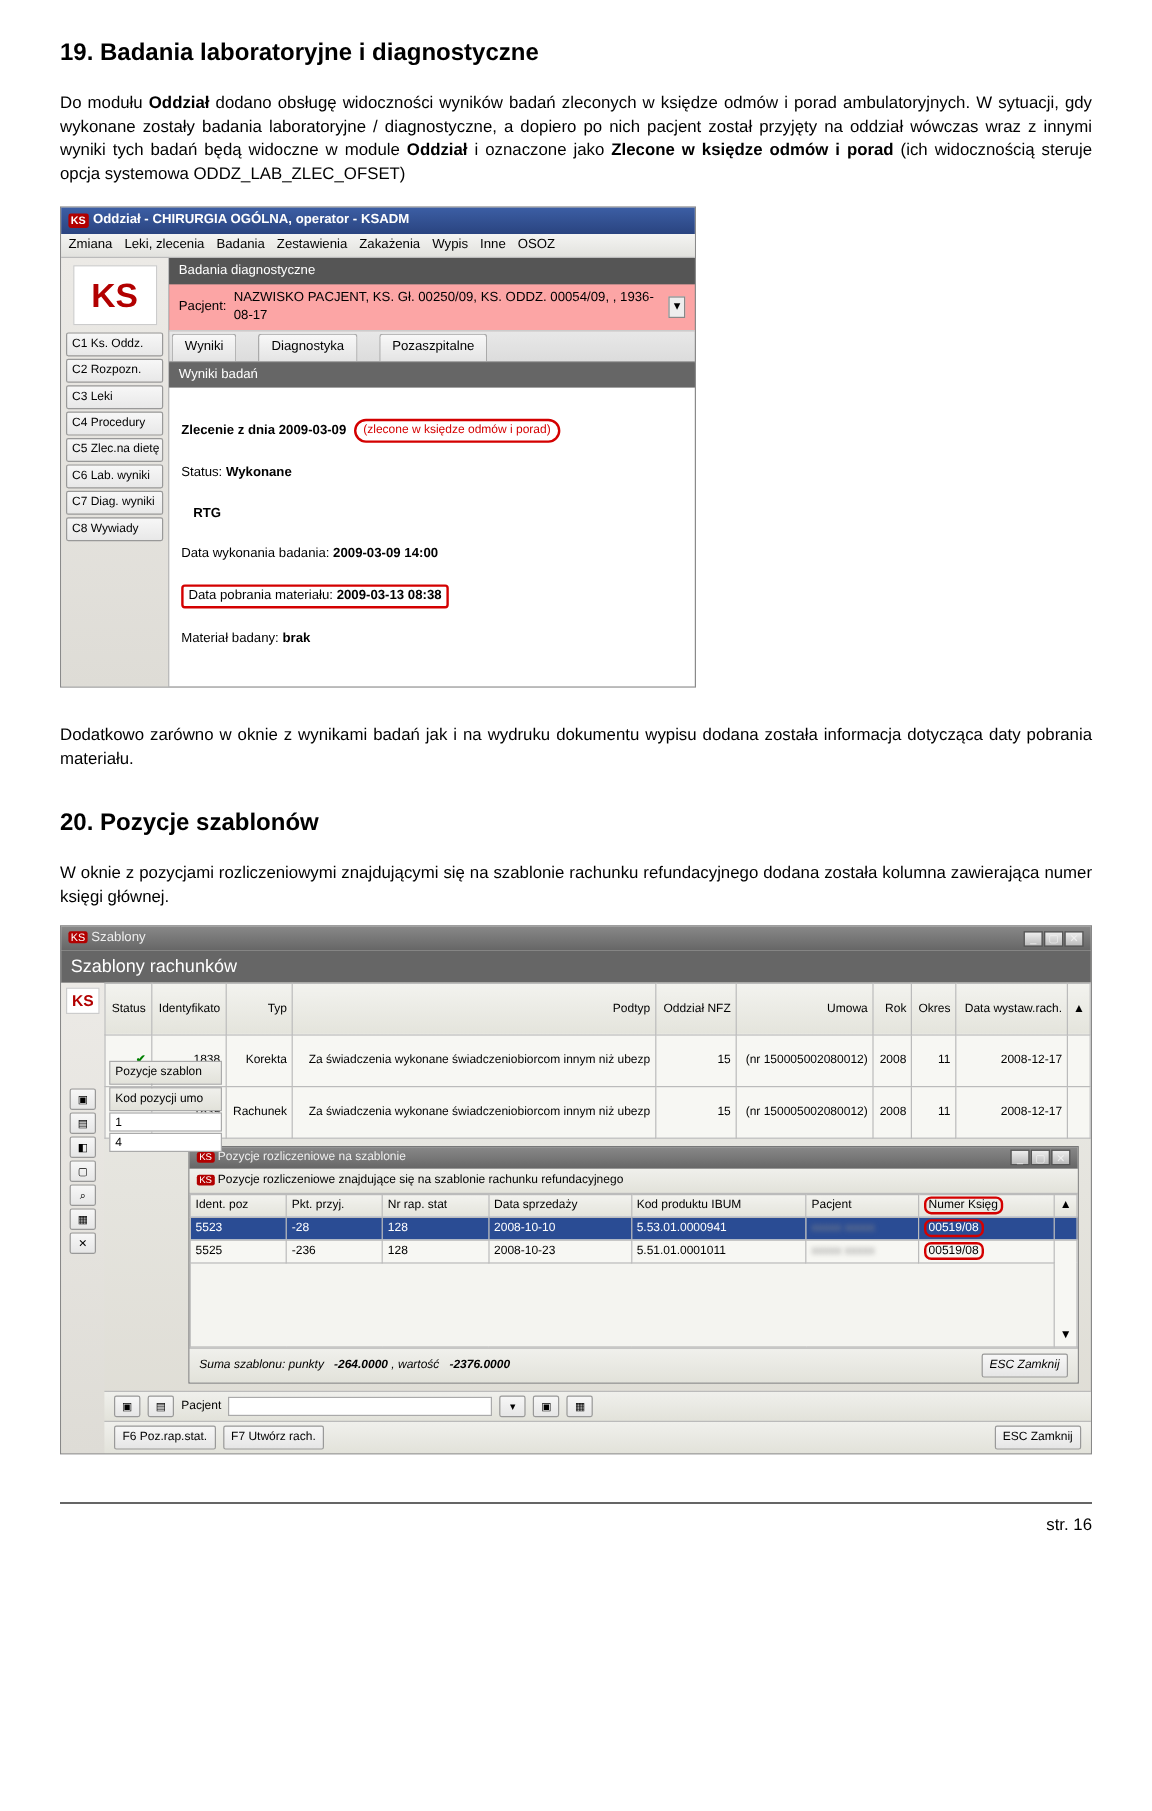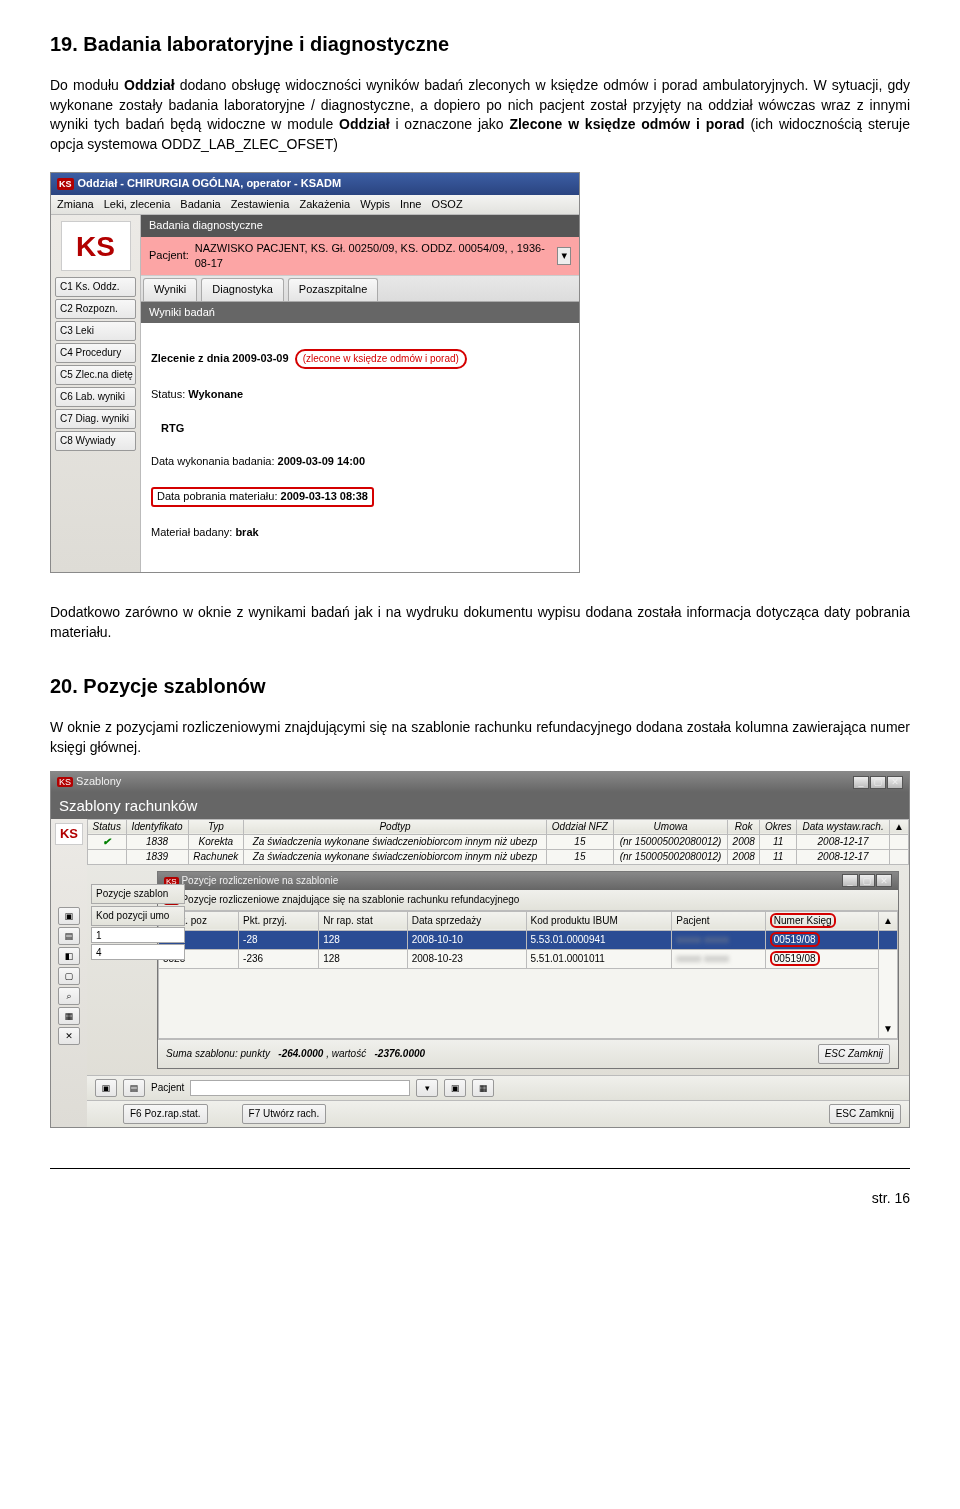--- a/index.html
+++ b/index.html
@@ -88,21 +88,21 @@
     background: linear-gradient(#e8e8e8,#dcdcdc);
     display: flex;
     border-bottom: 1px solid #aaa;
   }
   .mini-tab {
     padding: 3px 10px;
     border: 1px solid #aaa;
     border-bottom: none;
     background: linear-gradient(#f8f8f8,#e4e4e4);
     font-size: 11px;
-    margin: 2px 2px 0 2px;
+    margin: 2px 16px 0 2px;
     border-radius: 3px 3px 0 0;
   }
   .result-area {
     background: #fff;
     padding: 8px 10px 14px 10px;
     font-size: 11px;
     min-height: 140px;
   }
   .result-area .line { margin: 18px 0; }
   .circ-red {
@@ -177,25 +177,24 @@
   }
   .app2-main { flex: 1; padding: 0; }
   .grid1 {
     width: 100%;
     background: #f4f4f0;
     border-collapse: collapse;
     font-size: 10px;
   }
   .grid1 th, .grid1 td {
     border: 1px solid #bbb;
-    padding: 0 4px;
-    text-align: center;
+    padding: 14px 4px;
+    text-align: right;
     background: #f7f7f3;
     white-space: nowrap;
-    font-style: italic;
   }
   .grid1 th {
     background: linear-gradient(#f3f3ef,#e4e4dc);
     font-weight: normal;
   }
   .inner-window {
     margin: 6px 10px 6px 70px;
     border: 1px solid #777;
     background: #ecece8;
   }
@@ -253,28 +252,27 @@
     display: flex; justify-content: space-between; align-items: center;
     border-top: 1px solid #bbb;
     font-size: 10px;
   }
   .esc-btn {
     background: linear-gradient(#f7f7f7,#e6e6e6);
     border: 1px solid #999;
     padding: 2px 6px;
     border-radius: 2px;
     font-size: 10px;
-    margin-left: 28px;
   }
   .blur { filter: blur(2px); color:#888; }
 
   .page-footer-line {
     border-top: 1px solid #000;
     margin-top: 40px;
-    padding-top: 20px;
+    padding-top: 8px;
     text-align: right;
     font-size: 14px;
   }
 </style>
 </head>
 <body>
 
 <div class="heading">19. Badania laboratoryjne i diagnostyczne</div>
 
 <p class="para">

